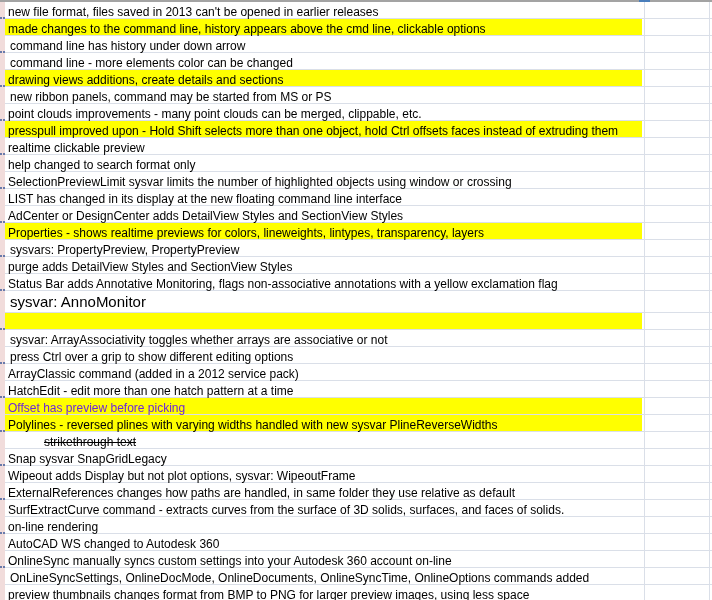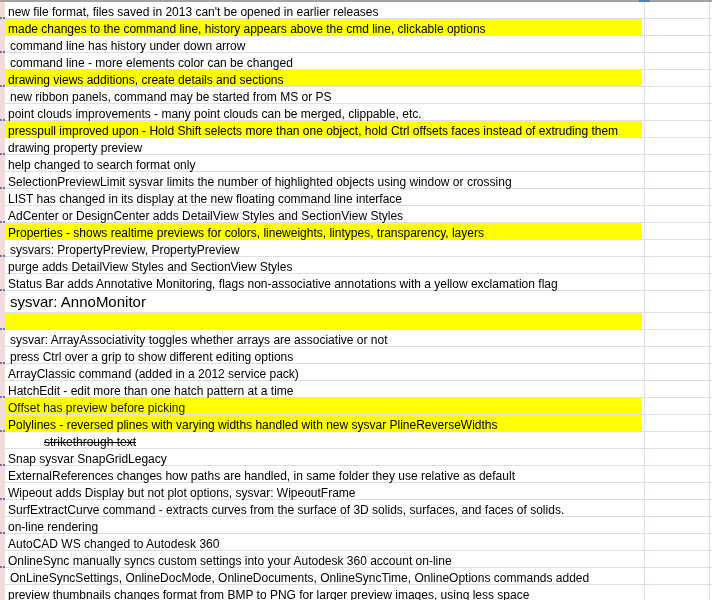--- a/index.html
+++ b/index.html
@@ -60,41 +60,41 @@
   <div class="vline vline-b" style="background: rgb(218, 223, 232);"></div>
   <div class="rows" id="rows">
       <div class="row" style="border-bottom-color: rgb(218, 223, 232);"><span class="txt" style="color: rgb(0, 0, 0);">new file format, files saved in 2013 can't be opened in earlier releases</span></div>
       <div class="row" style="border-bottom-color: rgb(218, 223, 232);"><div class="fill" style="background: rgb(255, 255, 0);"></div><span class="txt" style="color: rgb(0, 0, 0);">made changes to the command line, history appears above the cmd line, clickable options</span></div>
       <div class="row indent" style="border-bottom-color: rgb(218, 223, 232);"><span class="txt" style="color: rgb(0, 0, 0);">command line has history under down arrow</span></div>
       <div class="row indent" style="border-bottom-color: rgb(218, 223, 232);"><span class="txt" style="color: rgb(0, 0, 0);">command line - more elements color can be changed</span></div>
       <div class="row" style="border-bottom-color: rgb(218, 223, 232);"><div class="fill" style="background: rgb(255, 255, 0);"></div><span class="txt" style="color: rgb(0, 0, 0);">drawing views additions, create details and sections</span></div>
       <div class="row indent" style="border-bottom-color: rgb(218, 223, 232);"><span class="txt" style="color: rgb(0, 0, 0);">new ribbon panels, command may be started from MS or PS</span></div>
       <div class="row" style="border-bottom-color: rgb(218, 223, 232);"><span class="txt" style="color: rgb(0, 0, 0);">point clouds improvements - many point clouds can be merged, clippable, etc.</span></div>
       <div class="row" style="border-bottom-color: rgb(218, 223, 232);"><div class="fill" style="background: rgb(255, 255, 0);"></div><span class="txt" style="color: rgb(0, 0, 0);">presspull improved upon - Hold Shift selects more than one object, hold Ctrl offsets faces instead of extruding them</span></div>
-      <div class="row" style="border-bottom-color: rgb(218, 223, 232);"><span class="txt" style="color: rgb(0, 0, 0);">drawing property preview</span></div>
+      <div class="row" style="border-bottom-color: rgb(218, 223, 232);"><span class="txt" style="color: rgb(0, 0, 0);">realtime clickable preview</span></div>
       <div class="row" style="border-bottom-color: rgb(218, 223, 232);"><span class="txt" style="color: rgb(0, 0, 0);">help changed to search format only</span></div>
       <div class="row" style="border-bottom-color: rgb(218, 223, 232);"><span class="txt" style="color: rgb(0, 0, 0);">SelectionPreviewLimit sysvar limits the number of highlighted objects using window or crossing</span></div>
       <div class="row" style="border-bottom-color: rgb(218, 223, 232);"><span class="txt" style="color: rgb(0, 0, 0);">LIST has changed in its display at the new floating command line interface</span></div>
       <div class="row" style="border-bottom-color: rgb(218, 223, 232);"><span class="txt" style="color: rgb(0, 0, 0);">AdCenter or DesignCenter adds DetailView Styles and SectionView Styles</span></div>
       <div class="row" style="border-bottom-color: rgb(218, 223, 232);"><div class="fill" style="background: rgb(255, 255, 0);"></div><span class="txt" style="color: rgb(0, 0, 0);">Properties - shows realtime previews for colors, lineweights, lintypes, transparency, layers</span></div>
       <div class="row indent" style="border-bottom-color: rgb(218, 223, 232);"><span class="txt" style="color: rgb(0, 0, 0);">sysvars: PropertyPreview, PropertyPreview</span></div>
       <div class="row" style="border-bottom-color: rgb(218, 223, 232);"><span class="txt" style="color: rgb(0, 0, 0);">purge adds DetailView Styles and SectionView Styles</span></div>
       <div class="row" style="border-bottom-color: rgb(218, 223, 232);"><span class="txt" style="color: rgb(0, 0, 0);">Status Bar adds Annotative Monitoring, flags non-associative annotations with a yellow exclamation flag</span></div>
       <div class="row indent large" style="border-bottom-color: rgb(218, 223, 232);"><span class="txt" style="color: rgb(0, 0, 0);">sysvar: AnnoMonitor</span></div>
       <div class="row" style="border-bottom-color: rgb(218, 223, 232);"><div class="fill" style="background: rgb(255, 255, 0);"></div></div>
       <div class="row indent" style="border-bottom-color: rgb(218, 223, 232);"><span class="txt" style="color: rgb(0, 0, 0);">sysvar: ArrayAssociativity toggles whether arrays are associative or not</span></div>
       <div class="row indent" style="border-bottom-color: rgb(218, 223, 232);"><span class="txt" style="color: rgb(0, 0, 0);">press Ctrl over a grip to show different editing options</span></div>
       <div class="row" style="border-bottom-color: rgb(218, 223, 232);"><span class="txt" style="color: rgb(0, 0, 0);">ArrayClassic command (added in a 2012 service pack)</span></div>
       <div class="row" style="border-bottom-color: rgb(218, 223, 232);"><span class="txt" style="color: rgb(0, 0, 0);">HatchEdit - edit more than one hatch pattern at a time</span></div>
-      <div class="row" style="border-bottom-color: rgb(218, 223, 232);"><div class="fill" style="background: rgb(255, 255, 0);"></div><span class="txt" style="color: #0f172a; text-align: center;">Offset has preview before picking</span></div>
+      <div class="row" style="border-bottom-color: rgb(218, 223, 232);"><div class="fill" style="background: rgb(255, 255, 0);"></div><span class="txt" style="color: #6d28d9; text-align: center;">Offset has preview before picking</span></div>
       <div class="row" style="border-bottom-color: rgb(218, 223, 232);"><div class="fill" style="background: rgb(255, 255, 0);"></div><span class="txt" style="color: rgb(0, 0, 0);">Polylines - reversed plines with varying widths handled with new sysvar PlineReverseWidths</span></div>
       <div class="row strike" style="border-bottom-color: rgb(218, 223, 232); padding-left: 36px;"><span class="txt" style="color: rgb(0, 0, 0);">strikethrough text</span></div>
       <div class="row" style="border-bottom-color: rgb(218, 223, 232);"><span class="txt" style="color: rgb(0, 0, 0);">Snap sysvar SnapGridLegacy</span></div>
+      <div class="row" style="border-bottom-color: rgb(218, 223, 232);"><span class="txt" style="color: rgb(0, 0, 0);">Wipeout adds Display but not plot options, sysvar: WipeoutFrame</span></div>
       <div class="row" style="border-bottom-color: rgb(218, 223, 232);"><span class="txt" style="color: rgb(0, 0, 0);">ExternalReferences changes how paths are handled, in same folder they use relative as default</span></div>
-      <div class="row" style="border-bottom-color: rgb(218, 223, 232);"><span class="txt" style="color: rgb(0, 0, 0);">Wipeout adds Display but not plot options, sysvar: WipeoutFrame</span></div>
       <div class="row" style="border-bottom-color: rgb(218, 223, 232);"><span class="txt" style="color: rgb(0, 0, 0);">SurfExtractCurve command - extracts curves from the surface of 3D solids, surfaces, and faces of solids.</span></div>
       <div class="row" style="border-bottom-color: rgb(218, 223, 232);"><span class="txt" style="color: rgb(0, 0, 0);">on-line rendering</span></div>
       <div class="row" style="border-bottom-color: rgb(218, 223, 232);"><span class="txt" style="color: rgb(0, 0, 0);">AutoCAD WS changed to Autodesk 360</span></div>
       <div class="row" style="border-bottom-color: rgb(218, 223, 232);"><span class="txt" style="color: rgb(0, 0, 0);">OnlineSync manually syncs custom settings into your Autodesk 360 account on-line</span></div>
       <div class="row indent" style="border-bottom-color: rgb(218, 223, 232);"><span class="txt" style="color: rgb(0, 0, 0);">OnLineSyncSettings, OnlineDocMode, OnlineDocuments, OnlineSyncTime, OnlineOptions commands added</span></div>
       <div class="row" style="border-bottom-color: rgb(218, 223, 232);"><span class="txt" style="color: rgb(0, 0, 0);">preview thumbnails changes format from BMP to PNG for larger preview images, using less space</span></div>
     </div>
   <div class="left-strip" id="leftStrip" style="background: rgb(241, 220, 219);">
       <div class="strip-dot" style="background: rgb(59, 90, 154); left: 0px; top: 15px;"></div>
       <div class="strip-dot" style="background: rgb(59, 90, 154); left: 3px; top: 15px;"></div>

